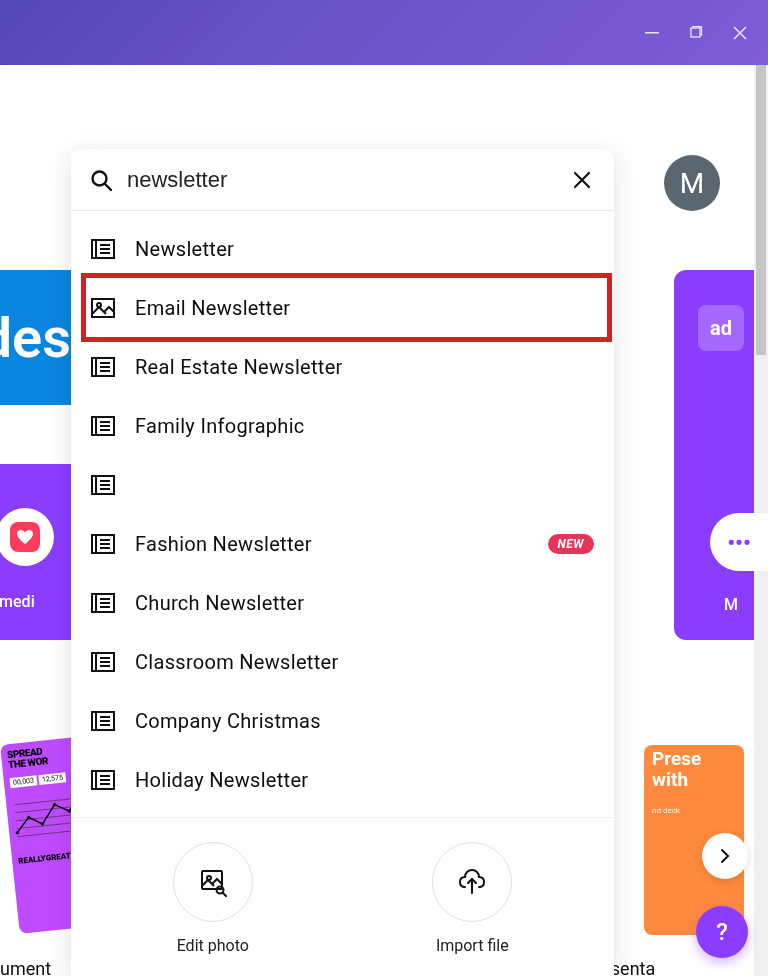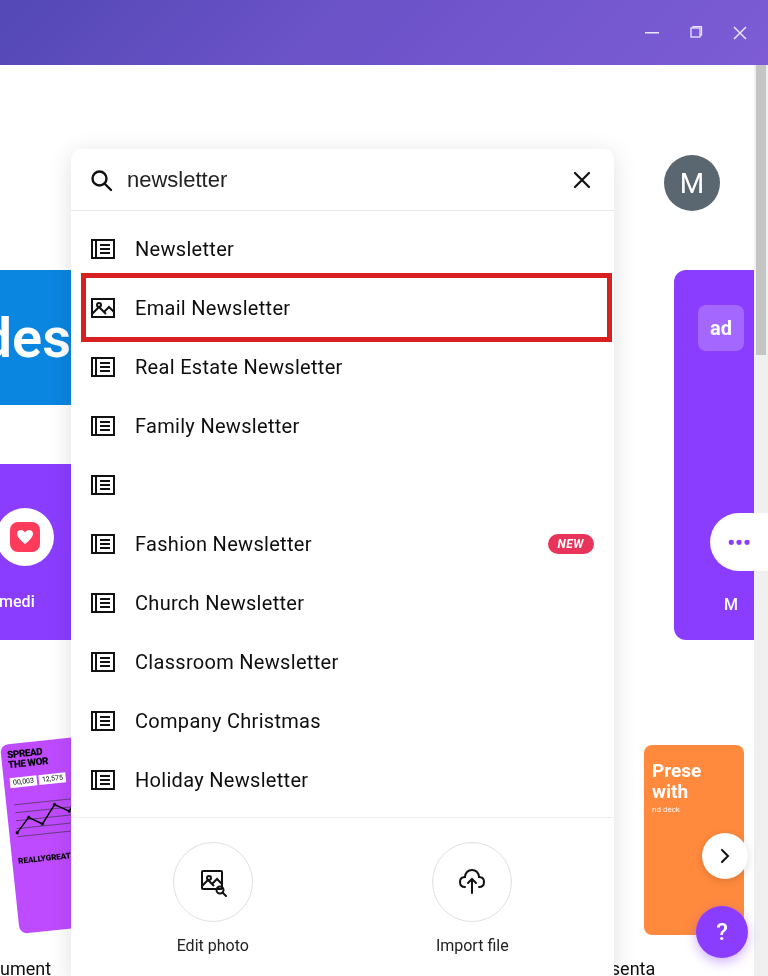--- a/index.html
+++ b/index.html
@@ -24,23 +24,23 @@
     .upload-pill { position: absolute; right: 24px; top: 240px; height: 46px; padding: 0 12px; background: rgba(255,255,255,0.22); border-radius: 8px; color: #fff; display: flex; align-items: center; font-size: 20px; font-weight: 700; }
     .more-circle { position: absolute; right: 0; top: 448px; width: 58px; height: 58px; border-radius: 50% 0 0 50%; background: #fff; display: flex; align-items: center; justify-content: center; color: #8b3dff; font-size: 22px; font-weight: 700; }
     .more-label { position: absolute; right: 30px; top: 530px; color: #fff; font-size: 16px; font-weight: 500; }
     
     .thumb1 { position: absolute; left: 0; top: 680px; width: 92px; height: 190px; background: #be4bff; border-radius: 8px; overflow: hidden; padding: 6px; transform: rotate(-6deg); transform-origin: top left; }
     .thumb1-txt { font-size: 10px; font-weight: 900; line-height: 1; color: #000; letter-spacing: -0.5px; }
     .thumb1-badge { display: inline-block; background: #fff; padding: 1px 3px; font-size: 7px; margin-top: 6px; margin-right: 2px; }
     .thumb1-chart { margin-top: 8px; }
     .thumb1-foot { font-size: 8px; font-weight: 900; color: #000; margin-top: 18px; }
     
-    .thumb3 { position: absolute; right: 24px; top: 680px; width: 100px; height: 190px; background: #ff8a3d; border-radius: 8px; padding: 16px 8px; color: #fff; overflow: hidden; }
+    .thumb3 { position: absolute; right: 24px; top: 680px; width: 100px; height: 190px; background: #ff8a3d; border-radius: 8px; padding: 4px 8px; color: #fff; overflow: hidden; }
     .thumb3-title { font-size: 19px; font-weight: 700; line-height: 1.1; }
-    .thumb3-sub { font-size: 8px; margin-top: 2px; opacity: 0.9; }
+    .thumb3-sub { font-size: 8px; margin-top: 15px; opacity: 0.9; }
     
     .carousel-next { position: absolute; right: 20px; top: 768px; width: 46px; height: 46px; border-radius: 50%; background: #fff; box-shadow: 0 2px 8px rgba(0,0,0,0.15); display: flex; align-items: center; justify-content: center; }
     
     .cat-label { position: absolute; font-size: 18px; color: #0e0e0e; font-weight: 400; }
     .cat1 { left: 0; top: 893px; }
     .cat2 { left: 240px; top: 893px; }
     .cat3 { left: 584px; top: 893px; }
     
     .help-btn { position: absolute; right: 20px; bottom: 18px; width: 52px; height: 52px; border-radius: 50%; background: #8b3dff; color: #fff; display: flex; align-items: center; justify-content: center; font-size: 24px; font-weight: 500; box-shadow: 0 4px 12px rgba(139,61,255,0.4); }
     
@@ -198,21 +198,21 @@
           <span class="sugg-label">Real Estate Newsletter</span>
         </div>
         <div class="suggestion">
           <span>
             <svg width="28" height="28" viewBox="0 0 28 28" fill="none" stroke="#111" stroke-width="2">
               <rect x="3" y="5" width="22" height="18"></rect>
               <path d="M7 5 L7 23"></path>
               <path d="M11 10 L21 10 M11 14 L21 14 M11 18 L21 18"></path>
             </svg>
           </span>
-          <span class="sugg-label">Family Newsletter</span>
+          <span class="sugg-label">Family Infographic</span>
         </div>
         <div class="suggestion">
           <span>
             <svg width="28" height="28" viewBox="0 0 28 28" fill="none" stroke="#111" stroke-width="2">
               <rect x="3" y="5" width="22" height="18"></rect>
               <path d="M7 5 L7 23"></path>
               <path d="M11 10 L21 10 M11 14 L21 14 M11 18 L21 18"></path>
             </svg>
           </span>
         </div>

